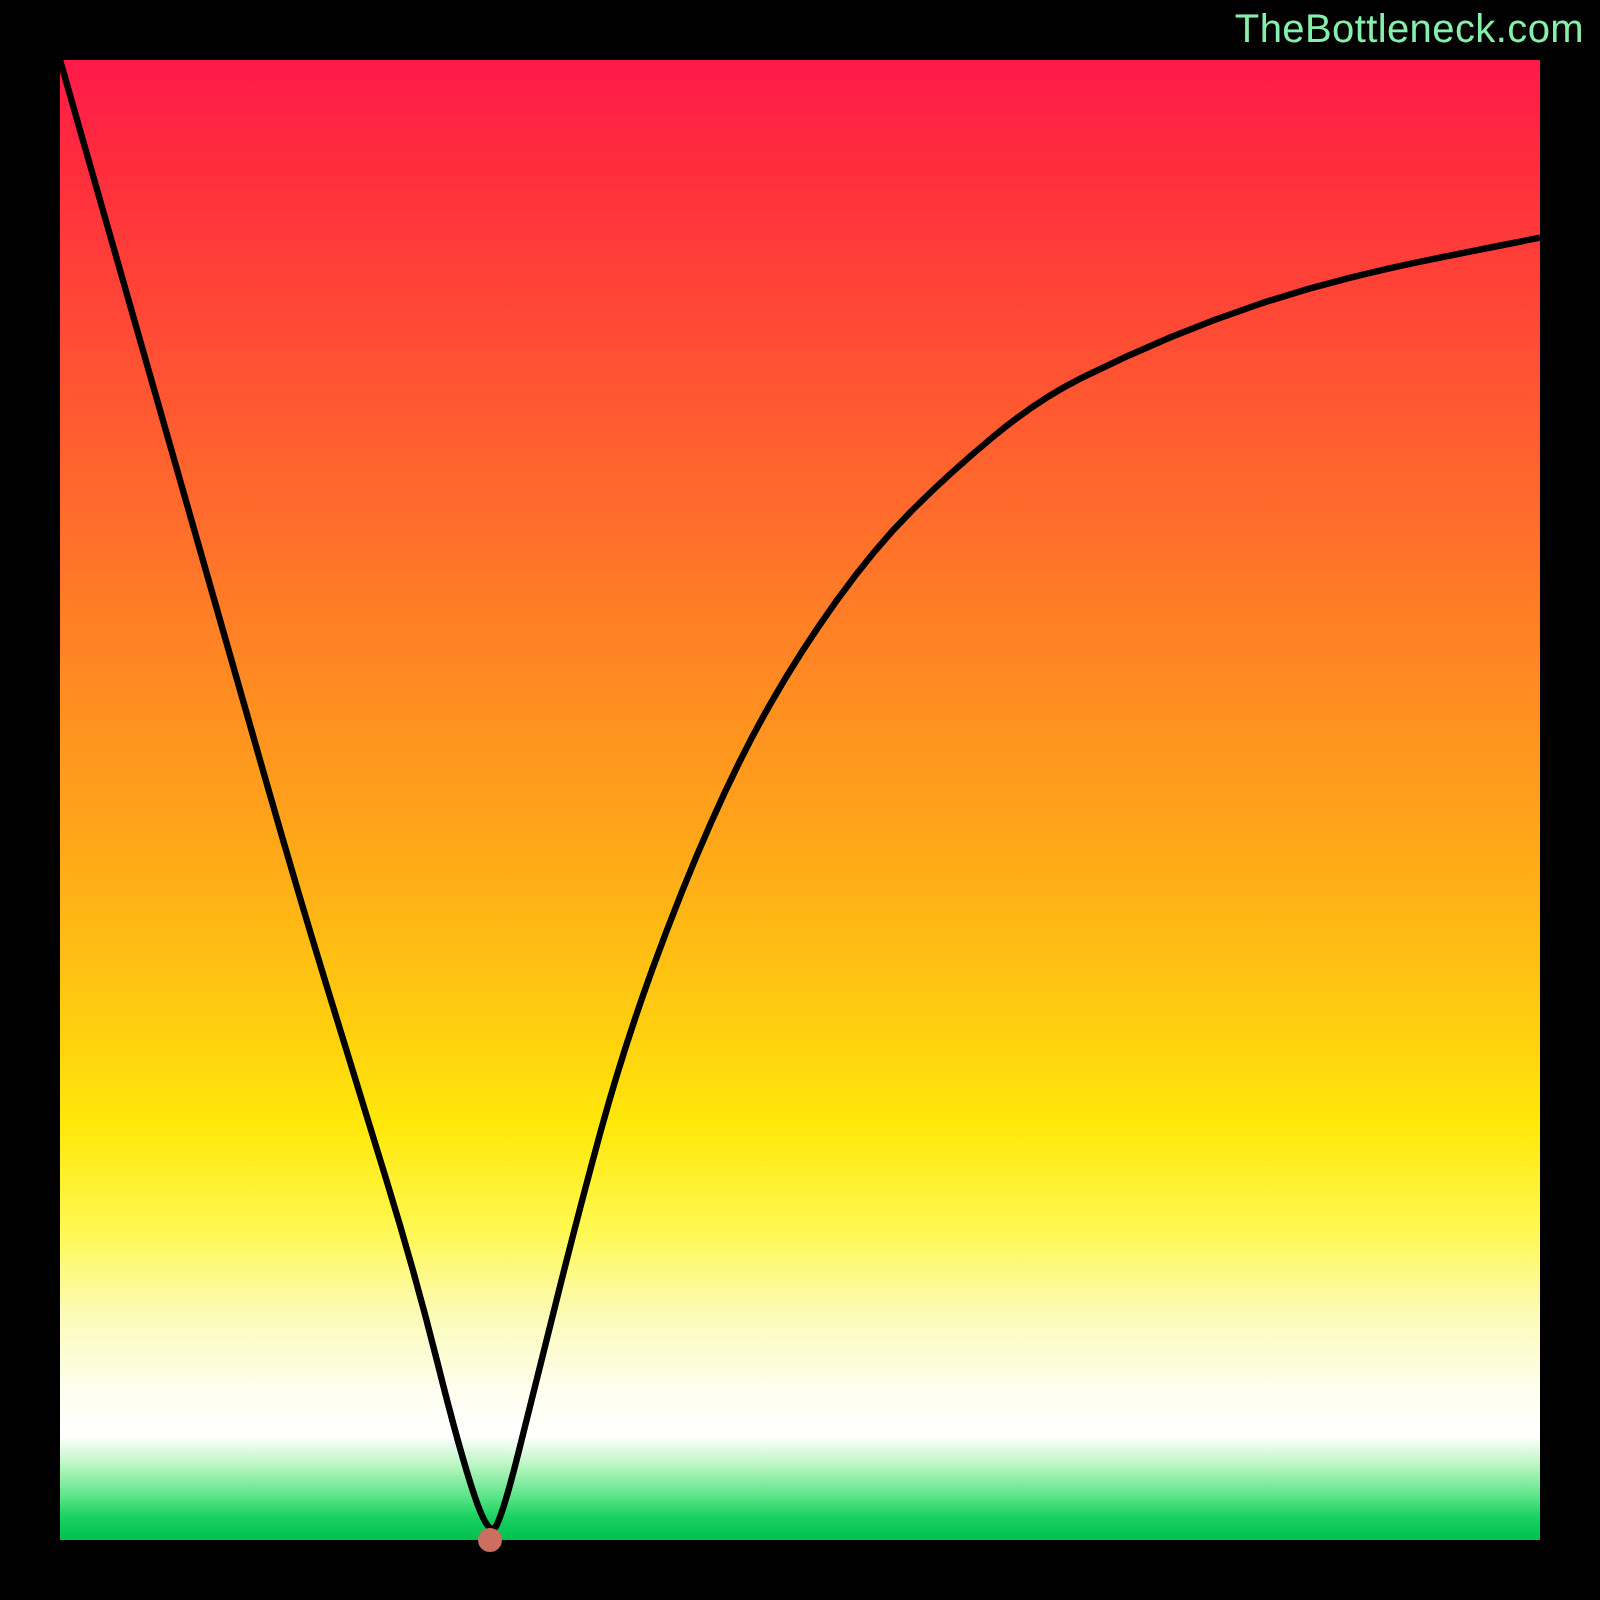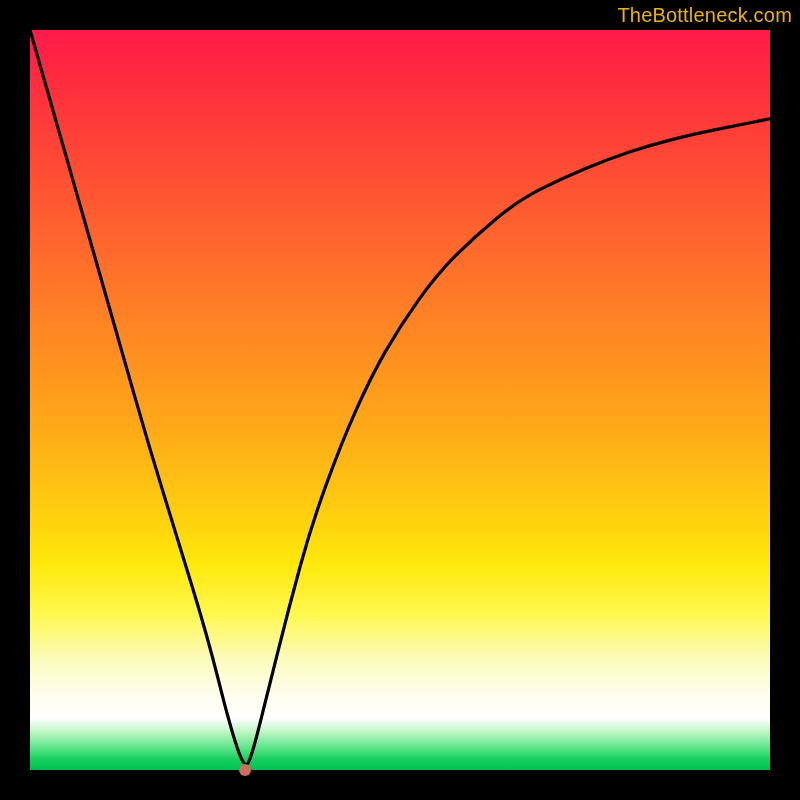--- a/index.html
+++ b/index.html
@@ -41,21 +41,21 @@
       #b8f5c0 95%,
       #5de58a 97%,
       #18d060 98.5%,
       #00c050 100%
     );
   }
   .watermark {
     position: absolute;
     top: 4px;
     right: 8px;
-    color: #eab308;
+    color: #86efac;
     font-size: 20px;
     letter-spacing: 0.2px;
     font-weight: 500;
     user-select: none;
   }
   svg.curve {
     position: absolute;
     left: 0;
     top: 0;
     width: 740px;

